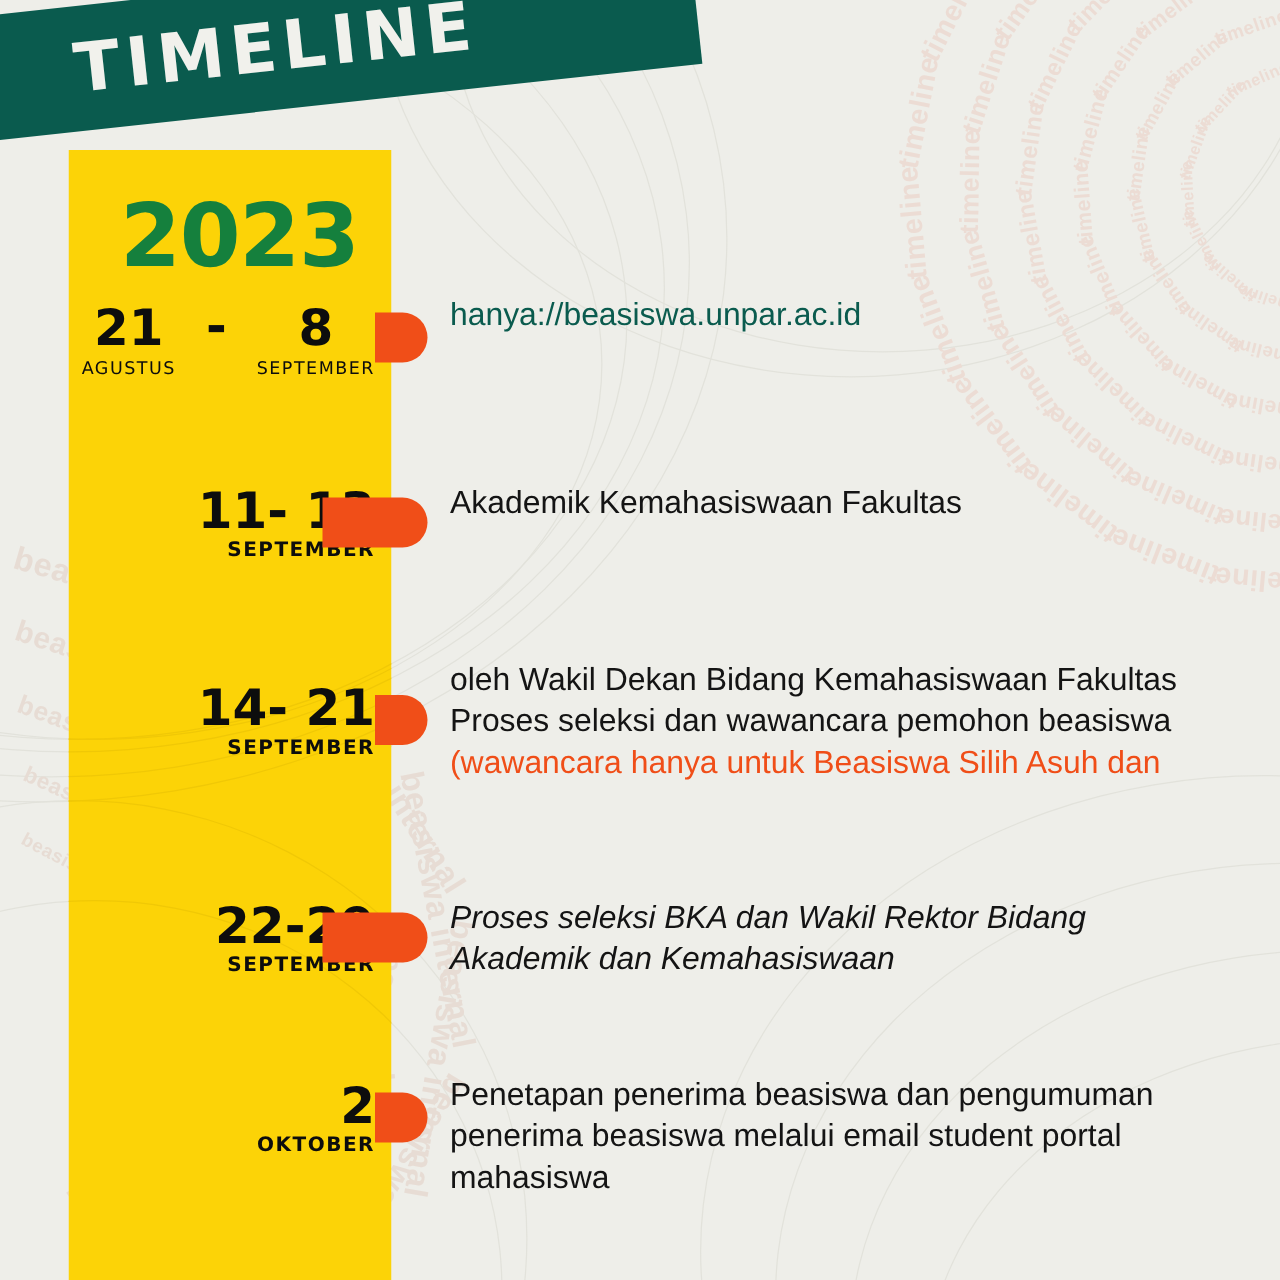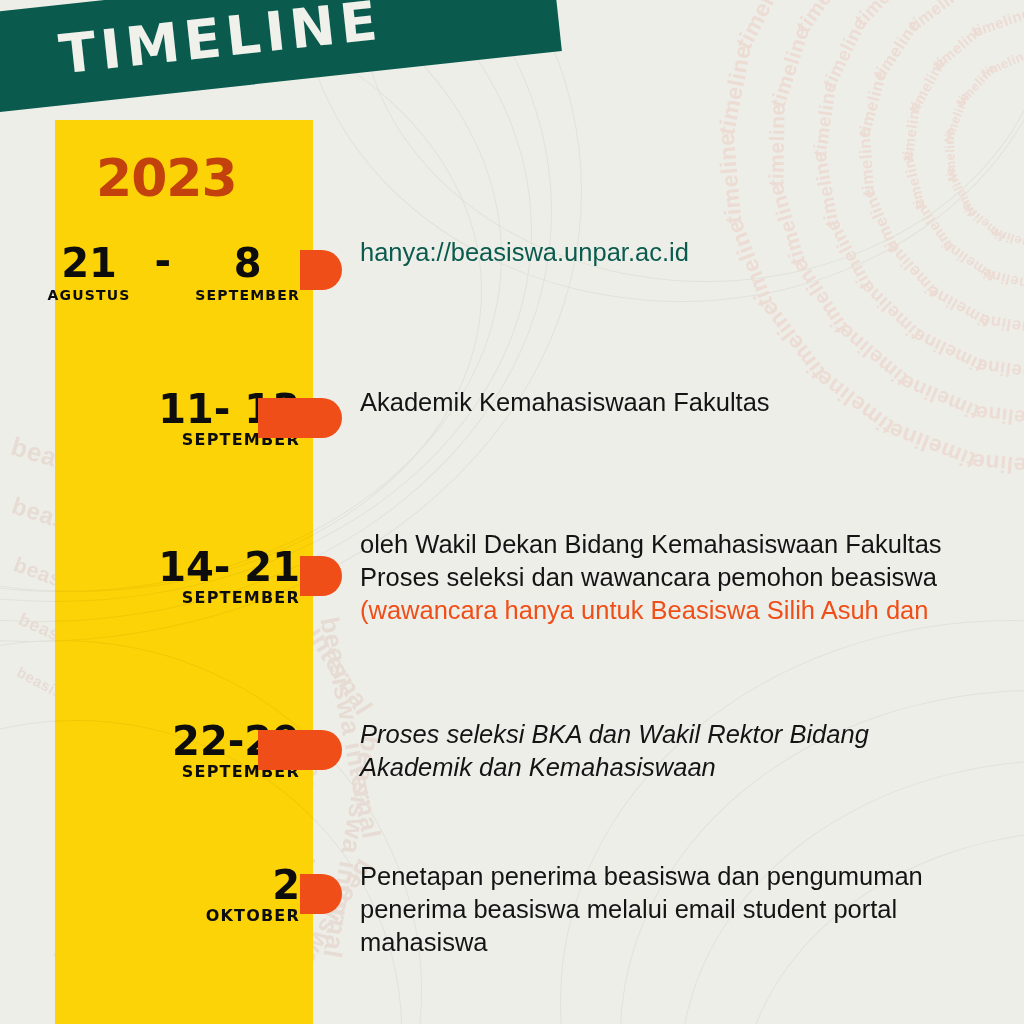--- a/index.html
+++ b/index.html
@@ -52,23 +52,23 @@
     width:258px;height:904px;
     background:#fcd307;
     z-index:2;
     overflow:hidden;
   }
   #band .contour{border-color:#f0c806;}
 
   #year{
     position:absolute;
     left:96px;top:148px;
-    font-size:52px;
+    font-size:70px;
     font-weight:800;
-    color:#c2410c;
+    color:#15803d;
     letter-spacing:-1px;
     font-family:"DejaVu Sans", sans-serif;
     z-index:5;
   }
 
   
   .row{position:absolute;left:0;width:1024px;z-index:4;}
 
   .date-box{
     position:absolute;
@@ -88,21 +88,21 @@
     font-size:16px;
     font-weight:800;
     letter-spacing:1.2px;
     line-height:1.15;
     margin-top:2px;
     white-space:nowrap;
   }
   .date-split{display:flex;justify-content:flex-end;align-items:baseline;gap:24px;}
   .date-split .unit{text-align:center;}
   .date-split .unit .d{font-size:40px;font-weight:800;line-height:1;}
-  .date-split .unit .m{font-size:14px;font-weight:700;letter-spacing:1.2px;margin-top:4px;}
+  .date-split .unit .m{font-size:14px;font-weight:400;letter-spacing:1.2px;margin-top:4px;}
   .date-split .dash{font-size:40px;font-weight:800;line-height:1;position:relative;top:-2px;}
 
   .pill{
     position:absolute;
     height:40px;
     background:#f04e18;
     border-radius:0 22px 22px 0;
     z-index:5;
   }
 

